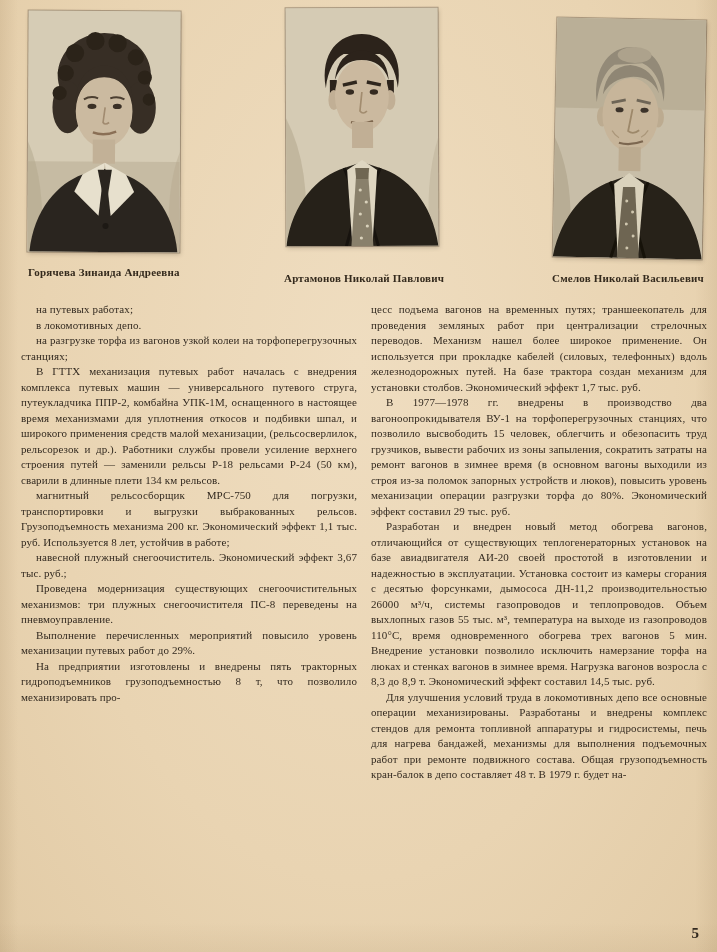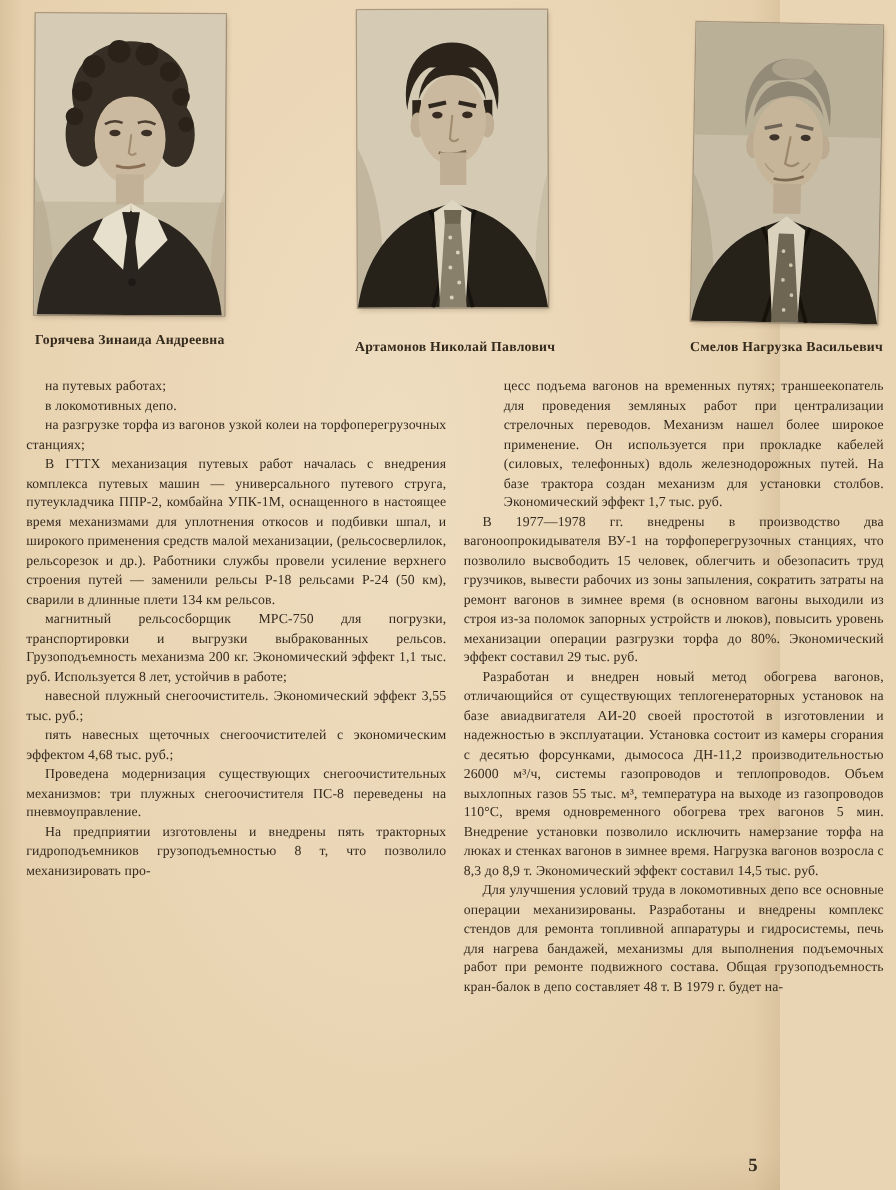--- a/index.html
+++ b/index.html
@@ -3,21 +3,21 @@
 <meta charset="utf-8">
 <style>
   html,body{margin:0;padding:0;}
   body{
     width:717px;height:952px;
     font-family:"Liberation Serif","DejaVu Serif",serif;
     background:#e9d5b4;
     overflow:hidden;
   }
   .page{
-    position:relative;width:624px;height:952px;
+    position:relative;width:717px;height:952px;
     background:
       linear-gradient(90deg, rgba(125,95,55,0.12), rgba(125,95,55,0) 18px),
       linear-gradient(270deg, rgba(125,95,55,0.10), rgba(125,95,55,0) 22px),
       linear-gradient(0deg, rgba(125,95,55,0.08), rgba(125,95,55,0) 30px),
       radial-gradient(ellipse at 50% 38%, #efddc0 0%, #e9d4b2 62%, #e2cba6 100%);
     color:#2f2820;
   }
   
   .photo{
     position:absolute;margin:0;padding:0;
@@ -42,21 +42,21 @@
     display:flex;gap:14px;
   }
   .col{
     width:336px;
     font-size:11px;line-height:15.5px;
     text-align:justify;
     letter-spacing:0.1px;
     color:#332a20;
   }
   .col p{margin:0;padding:0;text-indent:15px;}
-  .col p.cont{text-indent:0;margin-left:32px;}
+  .col p.cont{text-indent:0;}
   
   .page-number{
     position:absolute;right:18px;top:925px;
     font-size:15px;font-weight:bold;color:#332a20;
   }
 </style>
 </head>
 <body>
 
 <div class="page">
@@ -178,32 +178,32 @@
           <circle cx="79" cy="193" r="1.5"></circle>
         <circle cx="73" cy="205" r="1.5"></circle>
           <circle cx="80" cy="217" r="1.5"></circle>
         <circle cx="74" cy="229" r="1.5"></circle>
       </g>
     </svg>
   </figure>
 
   <div class="caption" id="cap1">Горячева Зинаида Андреевна</div>
   <div class="caption" id="cap2">Артамонов Николай Павлович</div>
-  <div class="caption" id="cap3">Смелов Нагрузка Васильевич</div>
+  <div class="caption" id="cap3">Смелов Николай Васильевич</div>
 
   <main class="columns">
     <div class="col">
       <p>на путевых работах;</p>
       <p>в локомотивных депо.</p>
       <p>на разгрузке торфа из вагонов узкой колеи на торфоперегрузочных станциях;</p>
       <p>В ГТТХ механизация путевых работ началась с внедрения комплекса путевых машин — универсального путевого струга, путеукладчика ППР-2, комбайна УПК-1М, оснащенного в настоящее время механизмами для уплотнения откосов и подбивки шпал, и широкого применения средств малой механизации, (рельсосверлилок, рельсорезок и др.). Работники службы провели усиление верхнего строения путей — заменили рельсы Р-18 рельсами Р-24 (50 км), сварили в длинные плети 134 км рельсов.</p>
       <p>магнитный рельсосборщик МРС-750 для погрузки, транспортировки и выгрузки выбракованных рельсов. Грузоподъемность механизма 200 кг. Экономический эффект 1,1 тыс. руб. Используется 8 лет, устойчив в работе;</p>
-      <p>навесной плужный снегоочиститель. Экономический эффект 3,55 тыс. руб.;</p>
-      <p>пять навесных щеточных снегоочистителей с экономическим эффектом 4,68 тыс. руб.;</p>
+      <p>навесной плужный снегоочиститель. Экономический эффект 3,67 тыс. руб.;</p>
       <p>Проведена модернизация существующих снегоочистительных механизмов: три плужных снегоочистителя ПС-8 переведены на пневмоуправление.</p>
+      <p>Выполнение перечисленных мероприятий повысило уровень механизации путевых работ до 29%.</p>
       <p>На предприятии изготовлены и внедрены пять тракторных гидроподъемников грузоподъемностью 8 т, что позволило механизировать про-</p>
     </div>
     <div class="col">
       <p class="cont">цесс подъема вагонов на временных путях; траншеекопатель для проведения земляных работ при централизации стрелочных переводов. Механизм нашел более широкое применение. Он используется при прокладке кабелей (силовых, телефонных) вдоль железнодорожных путей. На базе трактора создан механизм для установки столбов. Экономический эффект 1,7 тыс. руб.</p>
       <p>В 1977—1978 гг. внедрены в производство два вагоноопрокидывателя ВУ-1 на торфоперегрузочных станциях, что позволило высвободить 15 человек, облегчить и обезопасить труд грузчиков, вывести рабочих из зоны запыления, сократить затраты на ремонт вагонов в зимнее время (в основном вагоны выходили из строя из-за поломок запорных устройств и люков), повысить уровень механизации операции разгрузки торфа до 80%. Экономический эффект составил 29 тыс. руб.</p>
       <p>Разработан и внедрен новый метод обогрева вагонов, отличающийся от существующих теплогенераторных установок на базе авиадвигателя АИ-20 своей простотой в изготовлении и надежностью в эксплуатации. Установка состоит из камеры сгорания с десятью форсунками, дымососа ДН-11,2 производительностью 26000 м³/ч, системы газопроводов и теплопроводов. Объем выхлопных газов 55 тыс. м³, температура на выходе из газопроводов 110°С, время одновременного обогрева трех вагонов 5 мин. Внедрение установки позволило исключить намерзание торфа на люках и стенках вагонов в зимнее время. Нагрузка вагонов возросла с 8,3 до 8,9 т. Экономический эффект составил 14,5 тыс. руб.</p>
       <p>Для улучшения условий труда в локомотивных депо все основные операции механизированы. Разработаны и внедрены комплекс стендов для ремонта топливной аппаратуры и гидросистемы, печь для нагрева бандажей, механизмы для выполнения подъемочных работ при ремонте подвижного состава. Общая грузоподъемность кран-балок в депо составляет 48 т. В 1979 г. будет на-</p>
     </div>
   </main>
 

